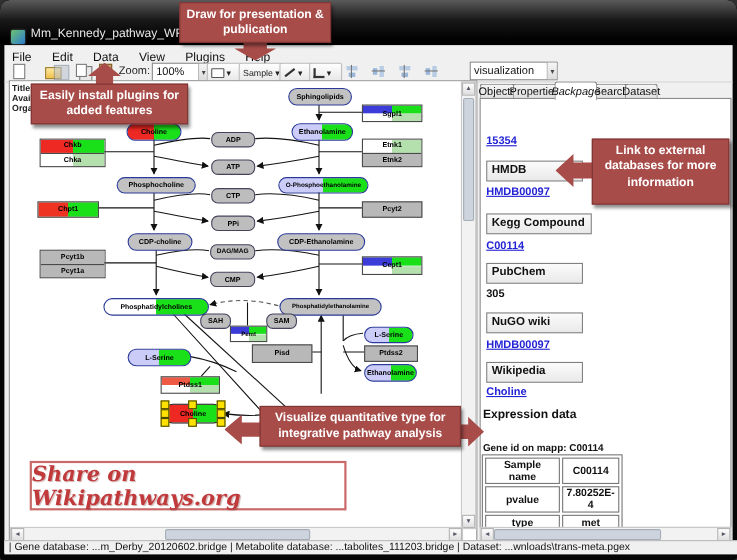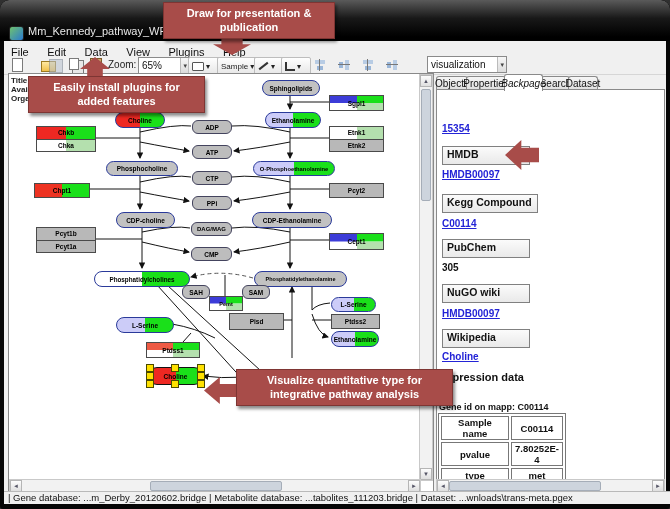--- a/index.html
+++ b/index.html
@@ -57,21 +57,21 @@
   
   .tab{position:absolute;top:76px;height:13px;border:1px solid #8a8a8a;border-bottom:none;border-radius:3px 3px 0 0;background:linear-gradient(#f6f6f6,#dedede);font-size:10px;color:#111;display:flex;align-items:center;justify-content:center;}
   .tab.active{top:74px;height:16px;background:#fff;z-index:5;font-weight:normal;font-style:italic;}
   #panelBody{left:436px;top:89px;width:227px;height:389px;background:#fff;border:1px solid #8a8a8a;}
   .phead{position:absolute;width:78px;height:15px;border:1px solid #808080;background:linear-gradient(#fbfbfb,#e9e9e9);font-size:10.5px;font-weight:bold;color:#111;padding:1px 4px;overflow:hidden;white-space:nowrap;}
   .plink{position:absolute;font-size:10px;font-weight:bold;color:#2323d6;text-decoration:underline;cursor:pointer;}
   .pval{position:absolute;font-size:10px;font-weight:bold;color:#111;}
   .exp{position:absolute;border:1px solid #777;border-collapse:separate;border-spacing:2px;background:#fff;}
   .exp td{border:1px solid #777;font-size:9.5px;font-weight:bold;text-align:center;padding:0 3px;height:12px;color:#111;}
   
-  .callout{position:absolute;background:#a84c49;border:1px solid #7e3533;color:#fff;font-weight:bold;font-size:11px;text-align:center;padding:3px 20px;box-shadow:2px 3px 3px rgba(0,0,0,.45);z-index:60;line-height:1.3;}
+  .callout{position:absolute;background:#a84c49;border:1px solid #7e3533;color:#fff;font-weight:bold;font-size:11px;text-align:center;padding:3px 3px;box-shadow:2px 3px 3px rgba(0,0,0,.45);z-index:60;line-height:1.3;}
   .cArrow{position:absolute;background:#a84c49;z-index:59;filter:drop-shadow(1px 1px 1px rgba(0,0,0,.4));}
   .aDown{clip-path:polygon(22% 0,78% 0,78% 40%,100% 40%,50% 100%,0 40%,22% 40%);}
   .aUp{clip-path:polygon(50% 0,100% 60%,76% 60%,76% 100%,24% 100%,24% 60%,0 60%);}
   .aLeft{clip-path:polygon(0 50%,48% 0,48% 26%,100% 26%,100% 74%,48% 74%,48% 100%);}
   .aRight{clip-path:polygon(100% 50%,52% 0,52% 26%,0 26%,0 74%,52% 74%,52% 100%);}
   #share{position:absolute;left:27px;top:419px;width:284px;height:41px;background:#fff;border:2px solid #c96a68;z-index:40;display:flex;align-items:center;justify-content:center;font-family:"DejaVu Serif",serif;font-style:italic;font-weight:bold;font-size:19px;color:#c0393b;text-shadow:1px 1px 1px rgba(120,30,30,.35);}
   
   #statusbar{left:4px;top:491px;width:662px;height:12px;background:#f0f0f0;border-top:1px solid #b9b9b9;font-size:9.5px;color:#111;line-height:12px;padding-left:4px;white-space:nowrap;overflow:hidden;}
 </style>
 </head>
@@ -107,21 +107,21 @@
     </div>
   <div class="tbi" style="left:68px;top:57px">
       <div class="cpy"></div>
     </div>
   <div class="tbi" style="left:88px;top:57px">
       <div class="pst"></div>
       <div class="pstin"></div>
     </div>
   <div class="tlabel" style="position:absolute;left:108px;top:59px">Zoom:</div>
   <div class="combo" style="left:138px;top:57px;width:44px">
-    <span>65%</span>
+    <span>100%</span>
     <span class="car">▾</span>
   </div>
   <div class="tbtn" style="left:188px;top:57px;width:24px">
     <span class="gn"></span>
     <span>▾</span>
   </div>
   <div class="tbtn" style="left:217px;top:57px;width:32px">
     <span>Sample</span>
     <span>▾</span>
   </div>
@@ -311,20 +311,22 @@
   </div>
 
   <div class="abs" id="statusbar">| Gene database: ...m_Derby_20120602.bridge | Metabolite database: ...tabolites_111203.bridge | Dataset: ...wnloads\trans-meta.pgex</div>
 
   <div class="callout" style="left:163px;top:2px;width:130px">Draw for presentation &amp; publication</div>
   <div class="cArrow aDown" style="left:213px;top:37px;width:38px;height:18px"></div>
 
   <div class="callout" style="left:28px;top:76px;width:135px">Easily install plugins for added features</div>
   <div class="cArrow aUp" style="left:80px;top:57px;width:30px;height:20px"></div>
 
+  <div class="callout" style="left:538px;top:126px;width:117px;height:52px">Link to external databases for more information</div>
   <div class="cArrow aLeft" style="left:505px;top:140px;width:34px;height:30px"></div>
 
   <div class="callout" style="left:236px;top:369px;width:175px">Visualize quantitative type  for integrative pathway analysis</div>
   <div class="cArrow aLeft" style="left:204px;top:377px;width:33px;height:27px"></div>
   <div class="cArrow aRight" style="left:410px;top:379px;width:30px;height:27px"></div>
 
+  <div id="share">Share on Wikipathways.org</div>
 
 </div>
 
 </body></html>

